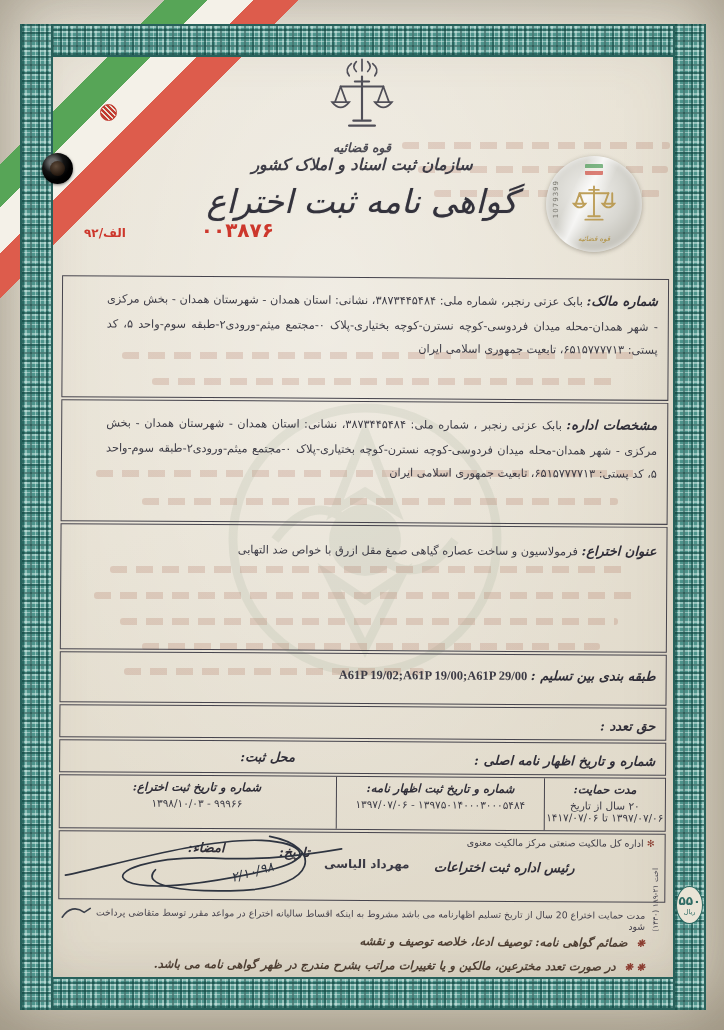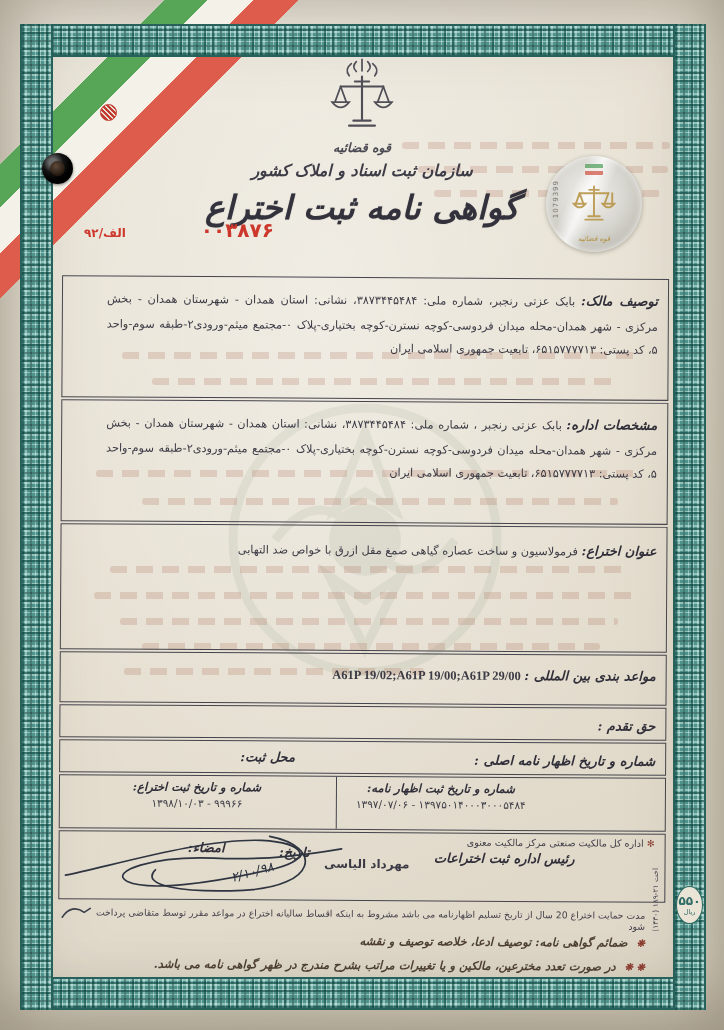--- a/index.html
+++ b/index.html
@@ -42,23 +42,23 @@
   .grommet::after { content:""; position:absolute; left:8px; top:8px; width:15px; height:15px; border-radius:50%;
           background:radial-gradient(circle at 40% 35%, #5d4a3a, #24180f 70%); }
 
   
   .bleed { position:absolute; z-index:2; height:7px; border-radius:3px; filter:blur(.7px); opacity:.8;
            background:repeating-linear-gradient(90deg, rgba(168,98,76,.26) 0 17px, rgba(168,98,76,0) 17px 26px); }
   .watermark { position:absolute; z-index:1; opacity:.09; }
 
   
   .hdr { position:absolute; left:162px; top:58px; width:400px; text-align:center; z-index:10; color:#4b4a53; }
-  .hdr .org  { font-size:16px; margin-top:6px; font-family:"DejaVu Serif",serif; font-style:italic; font-weight:bold; color:#3e3d47;}
+  .hdr .org  { font-size:16px; font-family:"DejaVu Serif",serif; font-style:italic; font-weight:bold; color:#3e3d47;}
   .hdr .jud  { font-size:12.5px; margin-top:4px; font-family:"DejaVu Serif",serif; font-style:italic; font-weight:bold; }
-  .hdr .big  { font-size:33px; margin-top:8px; font-family:"DejaVu Serif",serif; font-weight:bold; font-style:italic;
+  .hdr .big  { font-size:33px; margin-top:8px; font-family:"DejaVu Serif",serif; font-weight:normal; font-style:italic;
                color:#33323c; text-shadow:0 0 1px rgba(40,40,50,.4); letter-spacing:1px; }
 
   
   .serial { position:absolute; left:84px; top:218px; width:190px; z-index:10; direction:rtl;
             display:flex; justify-content:space-between; align-items:baseline; color:#cd372c; }
   .serial .num { font-size:20px; font-weight:bold; letter-spacing:5px; }
   .serial .cls { font-size:12px; font-weight:bold; }
 
   
   .seal { position:absolute; left:546px; top:156px; width:96px; height:96px; border-radius:50%; z-index:11;
@@ -87,21 +87,21 @@
   
   .cell { position:absolute; top:0; height:100%; border-right:1.4px solid #46444d; direction:rtl;
           text-align:center; padding-top:4px; }
   .cell:first-child { border-right:none; }
   .cell .lbl { font-size:11.5px; }
   .cell .val { font-size:10.5px; margin-top:3px; color:#3c3b45; letter-spacing:.3px; }
 
   
   .sig-note  { position:absolute; right:10px; top:3px;  font-size:9.5px; color:#3e3c46; }
   .sig-note .star{ color:#8a3b2f; }
-  .sig-title { position:absolute; right:90px; top:17px; }
+  .sig-title { position:absolute; right:90px; top:26px; }
   .sig-name  { position:absolute; right:255px; top:24px; font-size:12px; font-weight:bold; }
   .sig-date  { position:absolute; right:355px; top:12px; }
   .sig-dateval{ position:absolute; right:390px; top:32px; font-size:13px; font-style:italic; color:#2e3440;
                 transform:rotate(-16deg); letter-spacing:2px; }
   .sig-sign  { position:absolute; right:440px; top:8px; }
   .sig-svg   { position:absolute; left:2px; top:-4px; overflow:visible; }
 
   
   .fnote { position:absolute; direction:rtl; text-align:right; color:#46424c; }
   .fnote1 { left:95px; top:908px; width:552px; font-size:9.3px; }
@@ -186,60 +186,64 @@
       <path d="M38 88 h24 M32 95 h36"></path>
     </svg>
     <span class="sn">1079399</span>
     <span class="cap">قوه قضائیه</span>
   </div>
 
   <div class="tilt">
 
     <div class="box" style="top:277px; height:122px;">
       <p class="txt p-block">
-        <span class="lbl">توصیف مالک:</span>
+        <span class="lbl">شماره مالک:</span>
         <span>بابک عزتی رنجبر، شماره ملی: ۳۸۷۳۴۴۵۴۸۴، نشانی: استان همدان - شهرستان همدان - بخش مرکزی - شهر همدان-محله میدان فردوسی-کوچه نسترن-کوچه بختیاری-پلاک ۰-مجتمع میثم-ورودی۲-طبقه سوم-واحد ۵، کد پستی: ۶۵۱۵۷۷۷۷۱۳، تابعیت جمهوری اسلامی ایران</span>
       </p>
     </div>
 
     <div class="box" style="top:401px; height:122px;">
       <p class="txt p-block">
         <span class="lbl">مشخصات اداره:</span>
         <span>بابک عزتی رنجبر ، شماره ملی: ۳۸۷۳۴۴۵۴۸۴، نشانی: استان همدان - شهرستان همدان - بخش مرکزی - شهر همدان-محله میدان فردوسی-کوچه نسترن-کوچه بختیاری-پلاک ۰-مجتمع میثم-ورودی۲-طبقه سوم-واحد ۵، کد پستی: ۶۵۱۵۷۷۷۷۱۳، تابعیت جمهوری اسلامی ایران</span>
       </p>
     </div>
 
     <div class="box" style="top:525px; height:126px;">
       <p class="txt" style="padding:10px 10px 0 20px;">
         <span class="lbl">عنوان اختراع:</span>
         <span>فرمولاسیون و ساخت عصاره گیاهی صمغ مقل ازرق با خواص ضد التهابی</span>
       </p>
     </div>
 
     <div class="box" style="top:653px; height:51px;">
       <p class="txt" style="padding:7px 10px 0 20px;">
-        <span class="lbl">مواعد بندی بین المللی :</span>
+        <span class="lbl">طبقه بندی بین تسلیم :</span>
         <span class="ipc">A61P 19/02;A61P 19/00;A61P 29/00</span>
       </p>
     </div>
 
     <div class="box" style="top:706px; height:33px;">
       <p class="txt" style="padding:4px 10px 0 20px;">
-        <span class="lbl">حق تقدم :</span>
+        <span class="lbl">حق تعدد :</span>
       </p>
     </div>
 
     <div class="box" style="top:741px; height:33px;">
       <p class="txt" style="padding:4px 10px 0 20px;">
         <span class="lbl">شماره و تاریخ اظهار نامه اصلی :</span>
       </p>
       <span class="lbl" style="position:absolute; left:180px; top:8px;text-align:center;">محل ثبت:</span>
     </div>
 
     <div class="box" style="top:776px; height:54px;">
+      <div class="cell" style="right:0; width:120px;">
+        <div class="lbl">مدت حمایت:</div>
+        <div class="val">۲۰ سال از تاریخ ۱۳۹۷/۰۷/۰۶ تا ۱۴۱۷/۰۷/۰۶</div>
+      </div>
       <div class="cell" style="right:120px; width:208px;">
         <div class="lbl">شماره و تاریخ ثبت اظهار نامه:</div>
         <div class="val">۱۳۹۷۵۰۱۴۰۰۰۳۰۰۰۵۴۸۴ - ۱۳۹۷/۰۷/۰۶</div>
       </div>
       <div class="cell" style="right:328px; width:279px;">
         <div class="lbl">شماره و تاریخ ثبت اختراع:</div>
         <div class="val">۹۹۹۶۶ - ۱۳۹۸/۱۰/۰۳</div>
       </div>
     </div>
 

